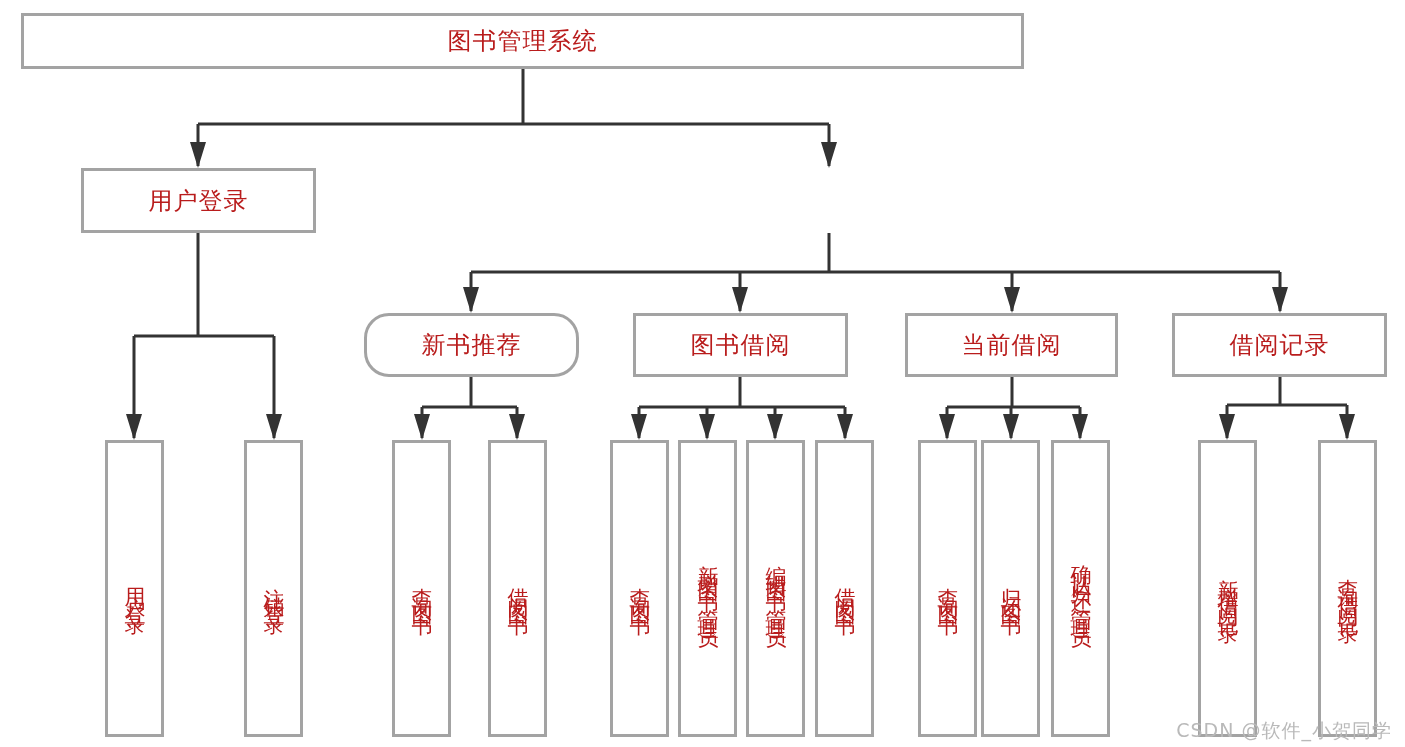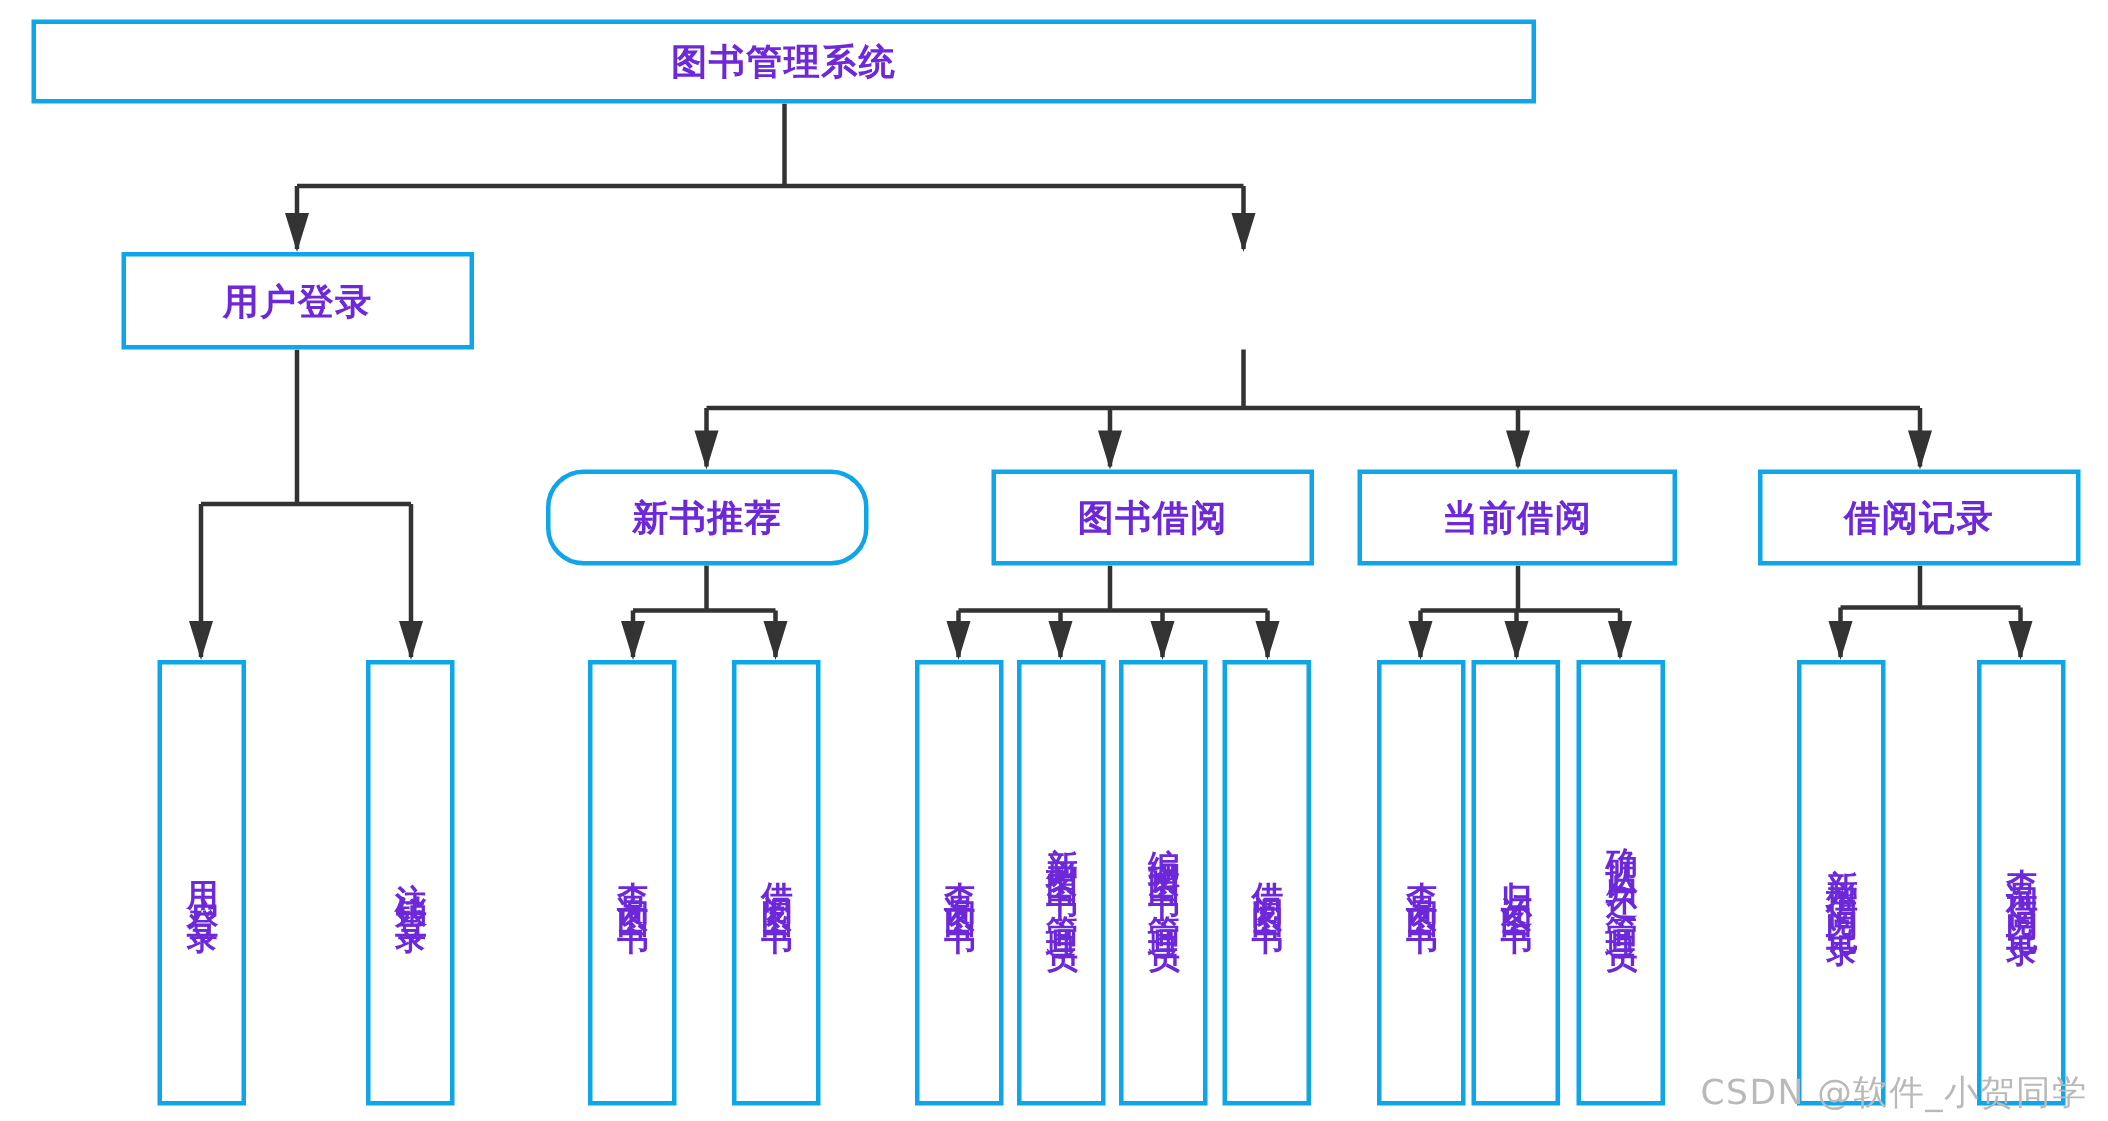--- a/index.html
+++ b/index.html
@@ -7,44 +7,43 @@
     position:relative;
     width:1405px;height:747px;
     background:#ffffff;
     font-family:"DejaVu Sans", sans-serif;
     overflow:hidden;
   }
   .edges{position:absolute;left:0;top:0;width:1405px;height:747px;}
   .node{
     position:absolute;
     box-sizing:border-box;
-    border:3px solid #0ea5e9;
+    border:3px solid #a3a3a3;
     background:#ffffff;
     display:flex;
     align-items:center;
     justify-content:center;
-    color:#6d28d9;
+    color:#b91c1c;
     font-size:24px;
     letter-spacing:1px;
     white-space:nowrap;
-    font-weight:bold;
   }
   .leaf{
     writing-mode:vertical-rl;
     text-orientation:mixed;
     font-size:21px;
     letter-spacing:9px;
     line-height:1;
     white-space:normal;
   }
   .watermark{
     position:absolute;
     right:13px;
     bottom:3px;
-    font-size:23px;
+    font-size:19px;
     letter-spacing:1px;
     color:#b9b9b9;
     white-space:nowrap;
   }
 </style>
 </head>
 <body>
 
 <div class="canvas">
 
@@ -79,21 +78,21 @@
           M1072,414 L1088,414 L1080,440 Z
           M1219,414 L1235,414 L1227,440 Z
           M1339,414 L1355,414 L1347,440 Z"></path>
   </svg>
 
   <div class="node" style="left:21px;top:13px;width:1003px;height:56px;">图书管理系统</div>
 
   <div class="node" style="left:81px;top:168px;width:235px;height:65px;">用户登录</div>
 
   <div class="node" style="left:364px;top:313px;width:215px;height:64px;border-radius:25px;">新书推荐</div>
-  <div class="node" style="left:633px;top:313px;width:215px;height:64px;margin-left:28px;">图书借阅</div>
+  <div class="node" style="left:633px;top:313px;width:215px;height:64px;">图书借阅</div>
   <div class="node" style="left:905px;top:313px;width:213px;height:64px;">当前借阅</div>
   <div class="node" style="left:1172px;top:313px;width:215px;height:64px;">借阅记录</div>
 
   <div class="node leaf" style="left:105px;top:440px;width:59px;height:297px;">用户登录</div>
   <div class="node leaf" style="left:244px;top:440px;width:59px;height:297px;">注销登录</div>
 
   <div class="node leaf" style="left:392px;top:440px;width:59px;height:297px;">查询图书</div>
   <div class="node leaf" style="left:488px;top:440px;width:59px;height:297px;">借阅图书</div>
 
   <div class="node leaf" style="left:610px;top:440px;width:59px;height:297px;">查询图书</div>

